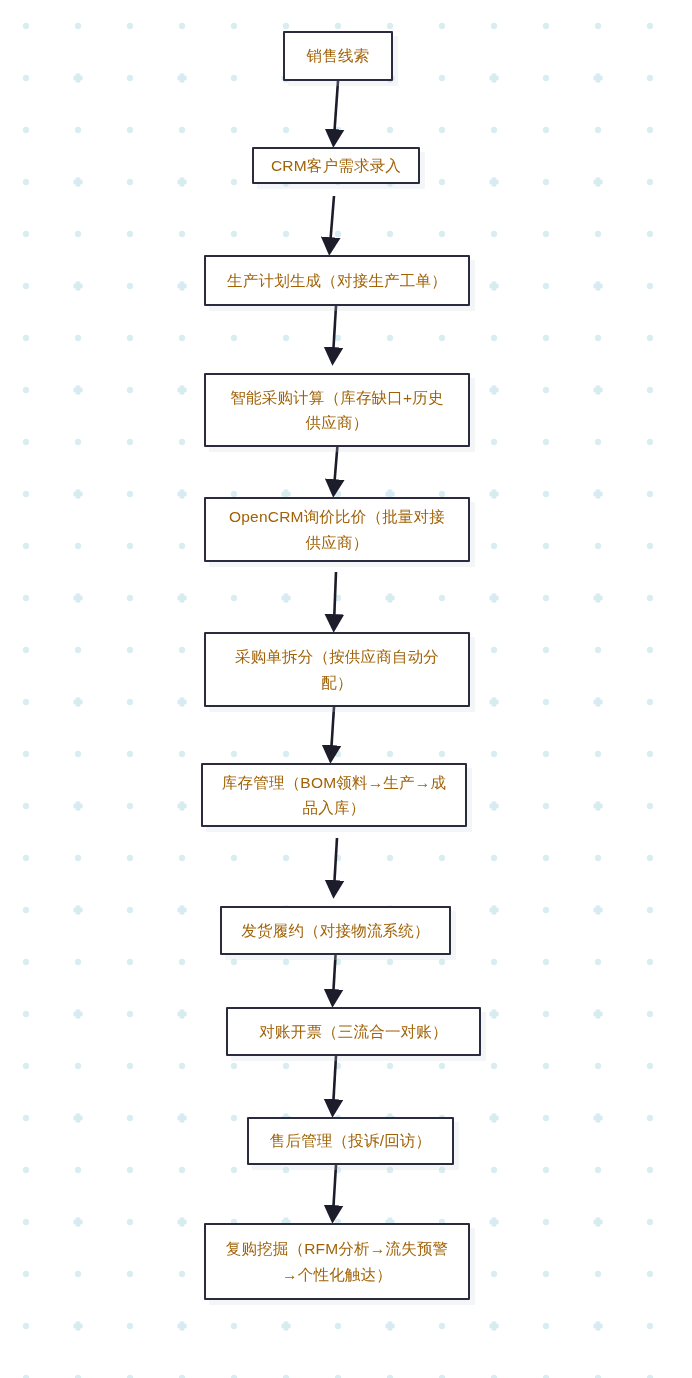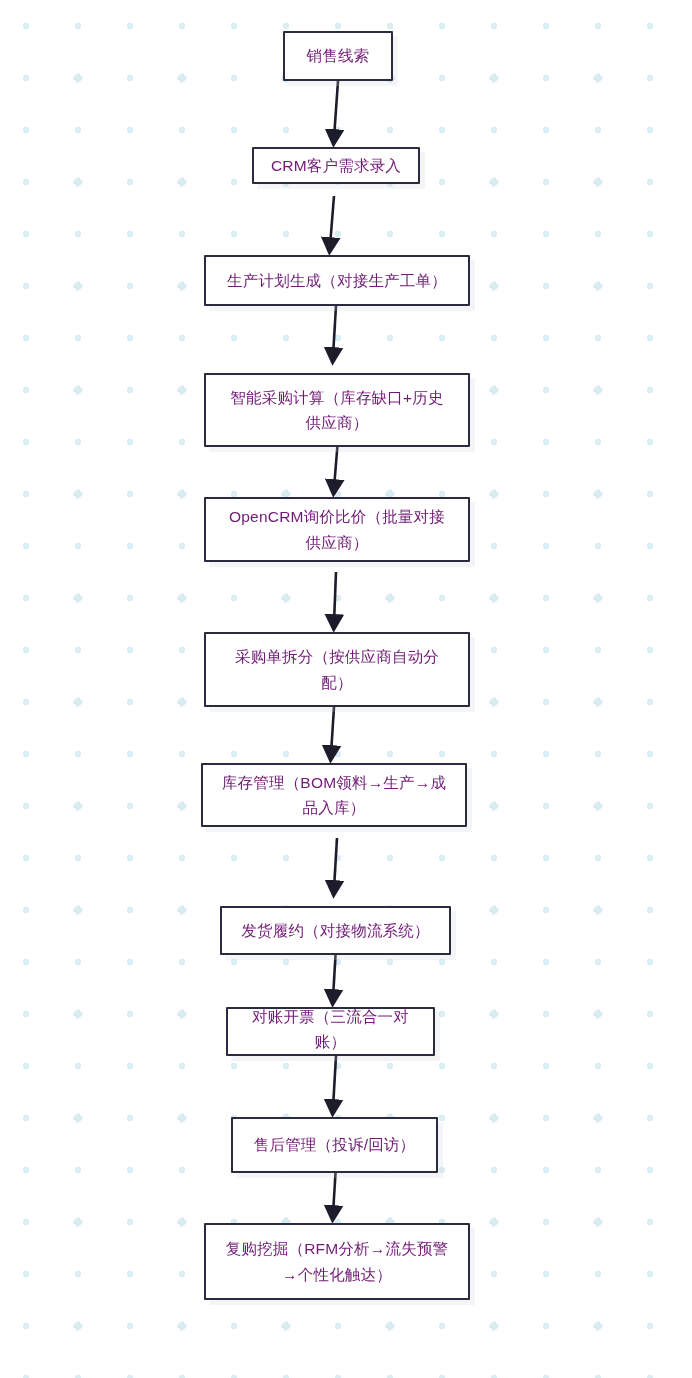--- a/index.html
+++ b/index.html
@@ -30,21 +30,21 @@
     background: #ffffff;
     border: 2.4px solid #2b2b40;
     border-radius: 1px;
     box-shadow: 5px 5px 0 0 rgba(200,208,216,0.22);
     display: flex;
     align-items: center;
     justify-content: center;
     text-align: center;
   }
   .node-label {
-    color: #701a75;
+    color: #a16207;
     font-size: 15.5px;
     line-height: 1.62;
     letter-spacing: 0.2px;
     padding: 0 10px;
     white-space: pre-line;
     font-family: "Liberation Sans", "DejaVu Sans", sans-serif;
   }
   
   #connectors {
     position: absolute;
@@ -481,24 +481,24 @@
         <div class="node-label">采购单拆分（按供应商自动分
 配）</div>
       </div>
       <div class="node" style="left: 201px; top: 763px; width: 266px; height: 64px;">
         <div class="node-label">库存管理（BOM领料→生产→成
 品入库）</div>
       </div>
       <div class="node" style="left: 220px; top: 898px; width: 231px; height: 49px; margin-top: 8px;">
         <div class="node-label">发货履约（对接物流系统）</div>
       </div>
-      <div class="node" style="left: 226px; top: 1007px; width: 209px; height: 49px; align-items: flex-end;">
+      <div class="node" style="left: 226px; top: 1007px; width: 255px; height: 49px;">
         <div class="node-label">对账开票（三流合一对账）</div>
       </div>
-      <div class="node" style="left: 231px; top: 1117px; width: 207px; height: 56px;">
+      <div class="node" style="left: 247px; top: 1117px; width: 207px; height: 48px;">
         <div class="node-label">售后管理（投诉/回访）</div>
       </div>
       <div class="node" style="left: 204px; top: 1223px; width: 266px; height: 77px;">
         <div class="node-label">复购挖掘（RFM分析→流失预警
 →个性化触达）</div>
       </div>
     </div>
 
 </div>
 

